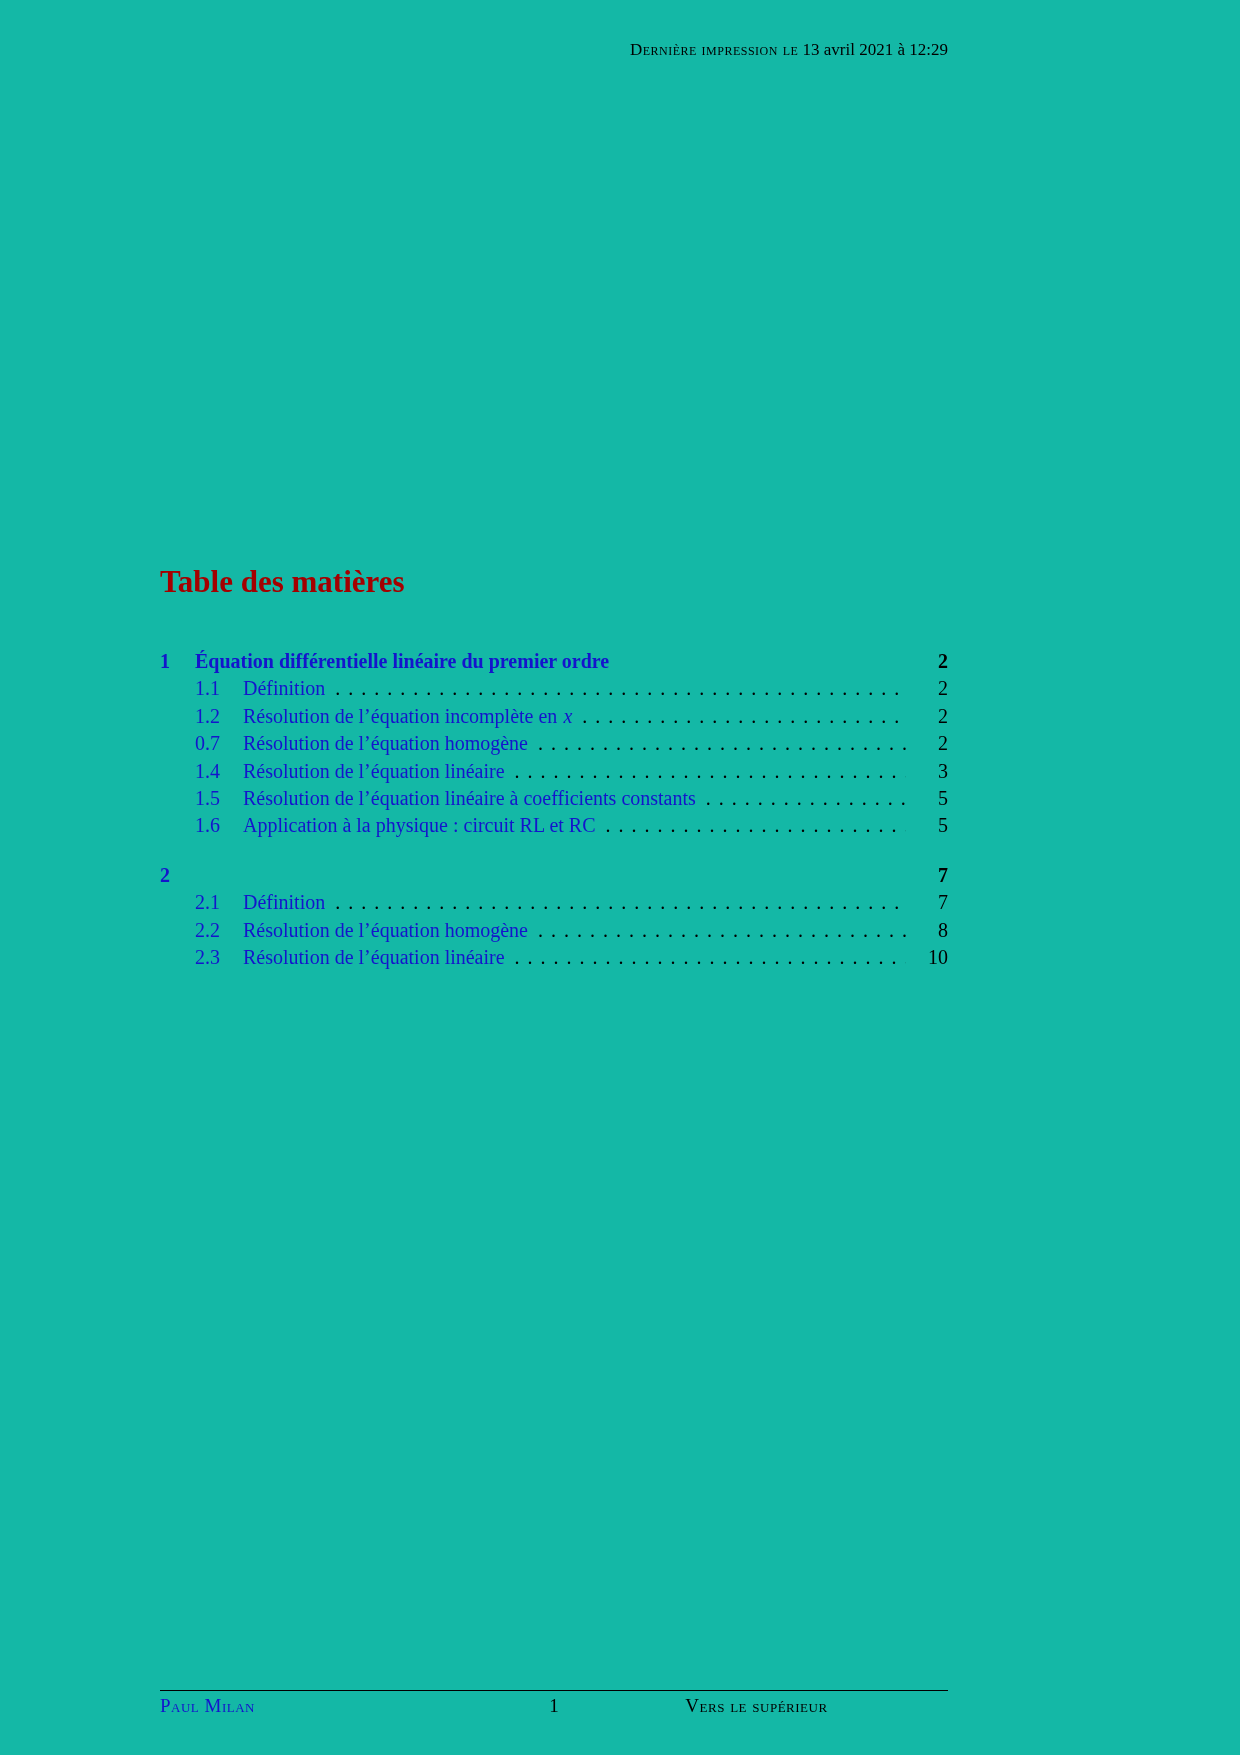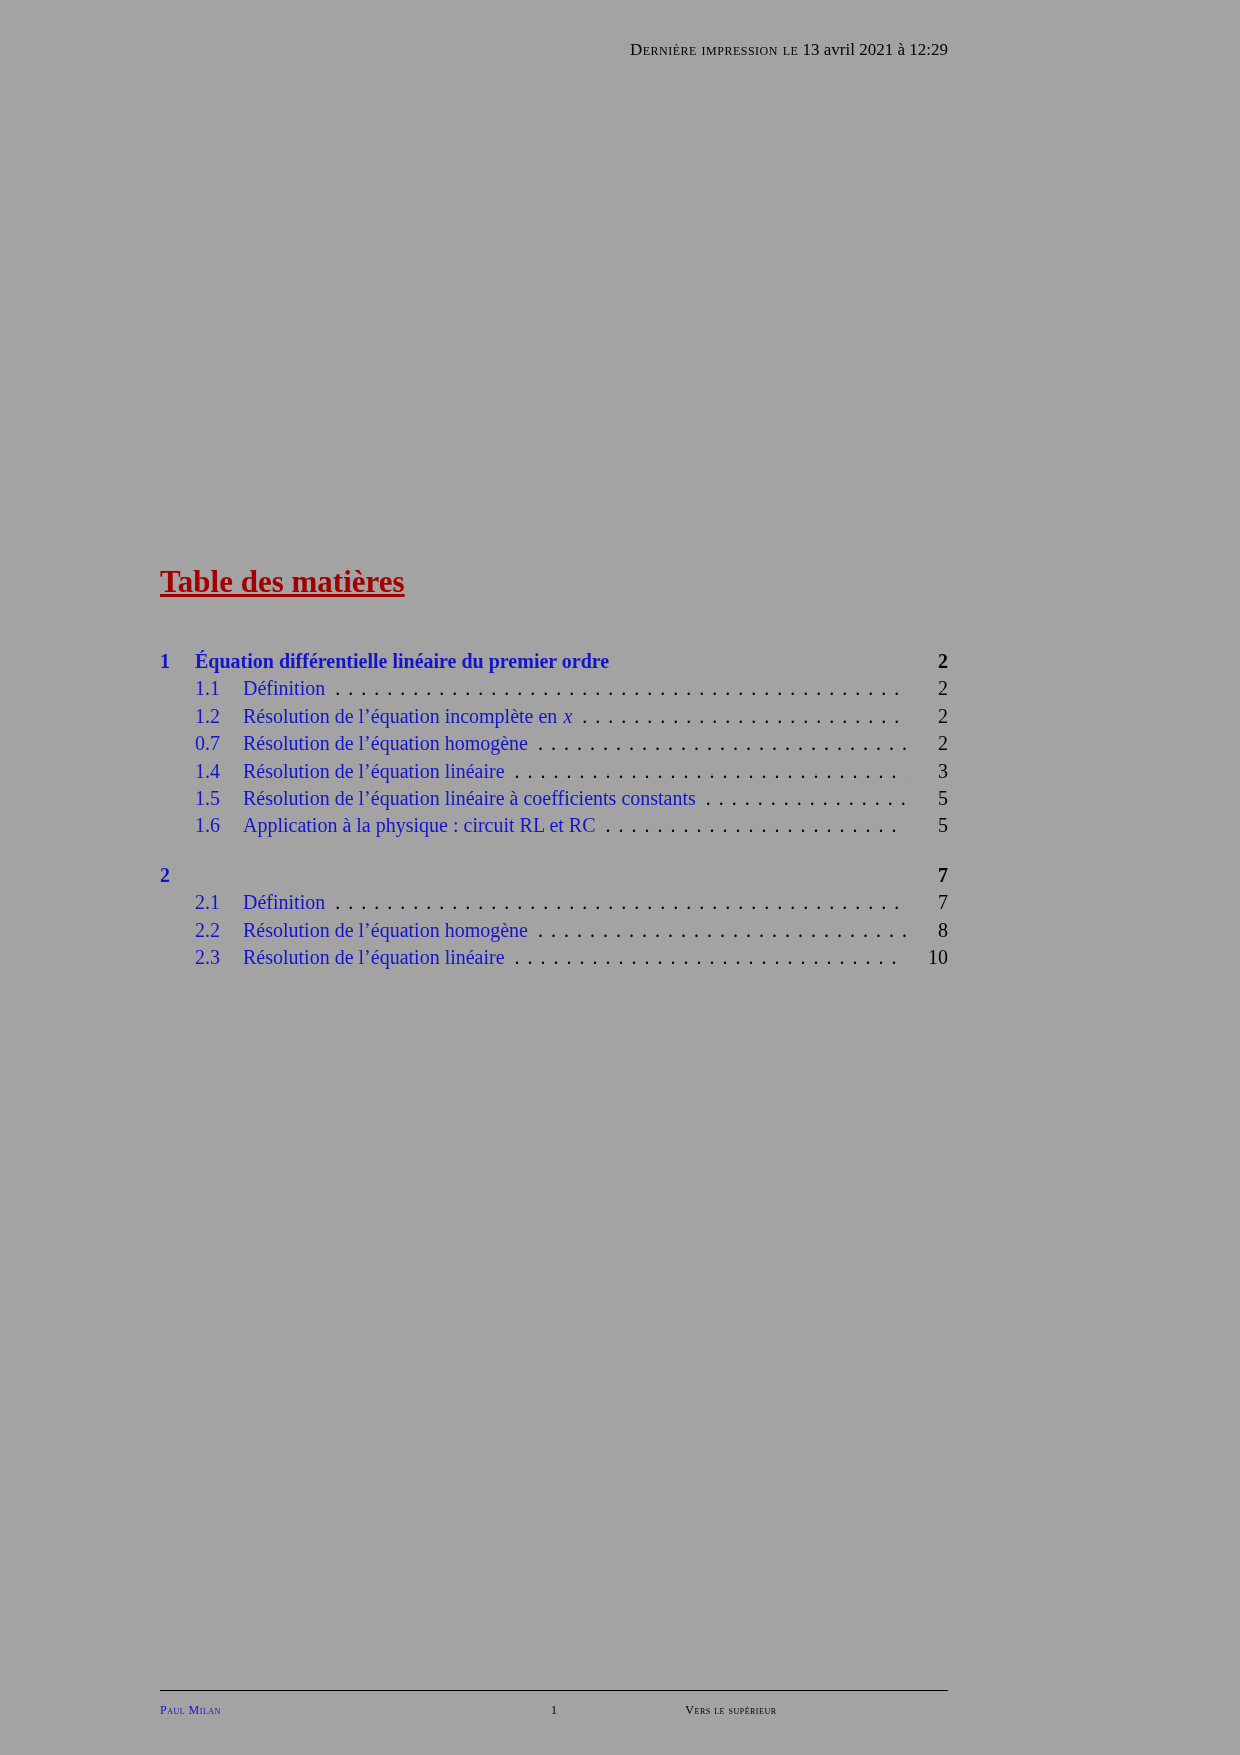--- a/index.html
+++ b/index.html
@@ -3,21 +3,21 @@
 <meta charset="utf-8">
 <title>Équations différentielles</title>
 <style>
   * { margin: 0; padding: 0; box-sizing: border-box; }
   html, body { background: #ffffff; }
   .page {
     position: relative;
     width: 1240px;
     height: 1755px;
     margin: 0 auto;
-    background: #a3a3a3;
+    background: #14b8a6;
     font-family: "Liberation Serif", "DejaVu Serif", serif;
     color: #000000;
     overflow: hidden;
   }
   
   .header {
     position: absolute;
     top: 40px;
     left: 160px;
     width: 788px;
@@ -48,21 +48,20 @@
   }
   
   .toc-heading {
     position: absolute;
     top: 564px;
     left: 160px;
     font-size: 31px;
     font-weight: bold;
     color: var(--heading_red, #a40000);
     font-family: "Liberation Serif", serif;
-    text-decoration: underline;
   }
   
   .toc {
     position: absolute;
     top: 648px;
     left: 160px;
     width: 788px;
     font-size: 20px;
   }
   .toc-section + .toc-section { margin-top: 22px; }
@@ -88,23 +87,23 @@
     content: "..........................................................................................";
     letter-spacing: 8px;
   }
   
   .footer {
     position: absolute;
     top: 1690px;
     left: 160px;
     width: 788px;
     border-top: 1px solid #000;
-    padding-top: 12px;
+    padding-top: 4px;
     display: flex;
-    font-size: 12px;
+    font-size: 19px;
   }
   .footer .fleft  { flex: 1; text-align: left;  color: var(--link_blue, #1414cc); font-variant: small-caps; letter-spacing: 0.5px; }
   .footer .fcenter{ flex: 1; text-align: center; color: #000; }
   .footer .fright { flex: 1; text-align: left; color: #000; font-variant: small-caps; letter-spacing: 0.5px; }
 </style>
 </head>
 <body>
 
 <div class="page">
 

